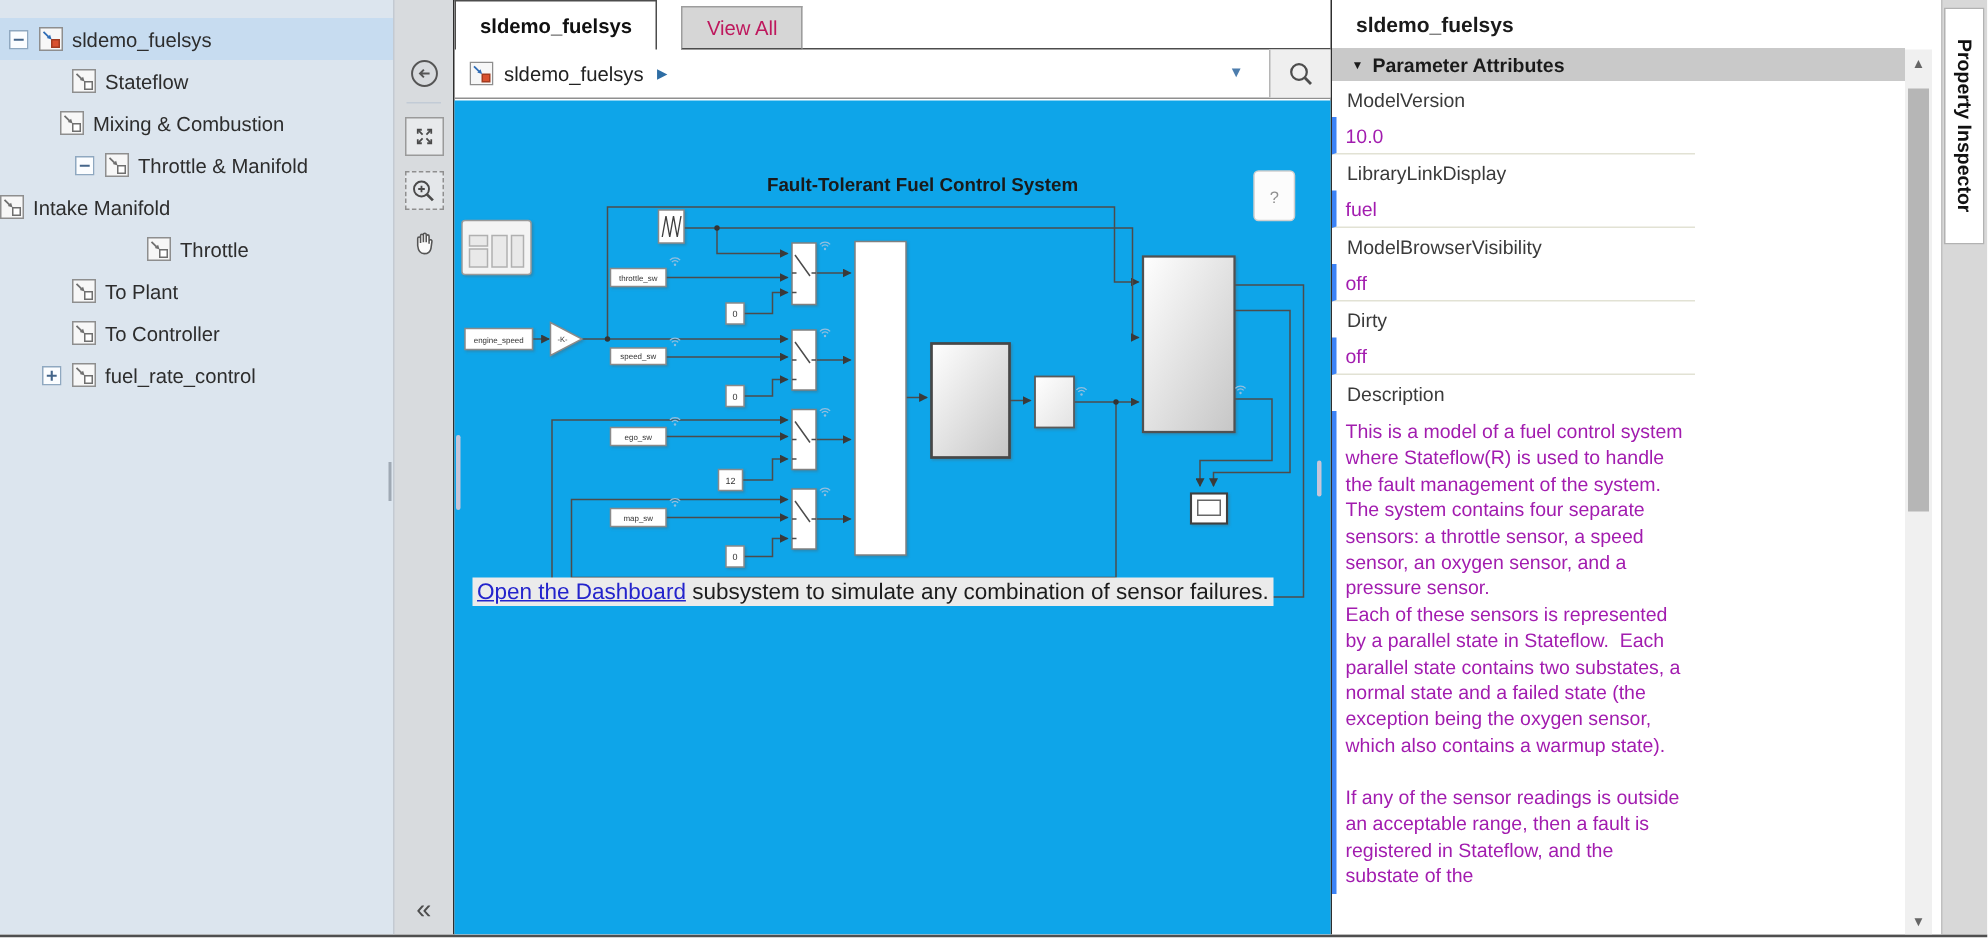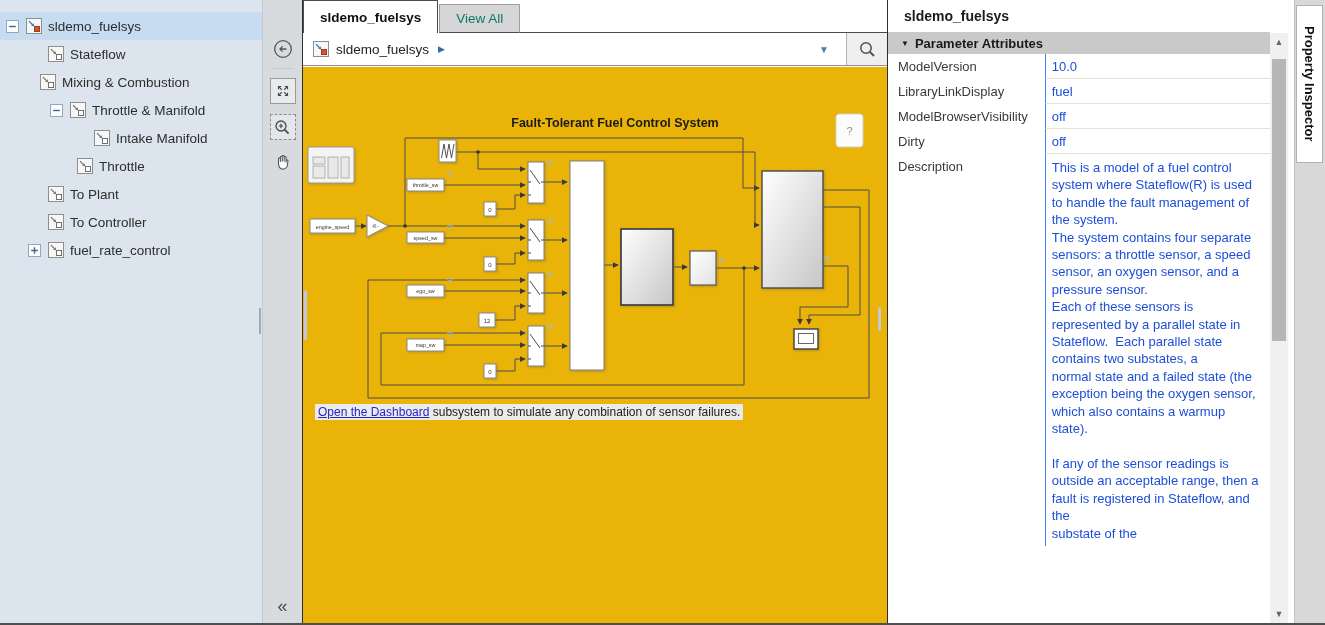--- a/index.html
+++ b/index.html
@@ -21,47 +21,47 @@
   .ic.zoomsel{border:1px dashed #8f8f8f;background:#e4e7ea;}
   .strip-divider{position:absolute;left:8px;right:8px;top:68px;border-top:1px solid #c2cbd6;}
   .collapse-btn{position:absolute;bottom:6px;left:0;width:100%;text-align:center;font-size:18px;color:#4d4d4d;cursor:pointer;}
 
   
   .canvas{position:absolute;left:302px;top:0;width:586px;height:100%;background:#fff;
           border-left:1px solid #2e2e2e;border-right:1px solid #2e2e2e;box-sizing:border-box;}
   .tabrow{height:33px;display:flex;}
   .tab{box-sizing:border-box;padding:0 16px;display:flex;align-items:center;font-size:13.5px;cursor:pointer;}
   .tab.active{border:1px solid #4c4c4c;border-bottom:none;font-weight:bold;background:#fff;color:#101010;}
-  .tab.inactive{margin-top:4px;margin-left:1px;background:#d6d6d6;border:1px solid #9d9d9d;border-bottom:1px solid #4c4c4c;color:#0f766e;}
+  .tab.inactive{margin-top:4px;margin-left:16px;background:#d6d6d6;border:1px solid #9d9d9d;border-bottom:1px solid #4c4c4c;color:#be185d;}
   .tabfill{flex:1;border-bottom:1px solid #4c4c4c;}
   .crumbs{height:33px;border-bottom:1px solid #8f8f8f;display:flex;align-items:center;padding-left:10px;box-sizing:border-box;position:relative;}
   .crumb-icon{width:16px;height:16px;color:#6f6f6f;}
   .crumb-label{margin-left:7px;font-size:13.5px;color:#222;}
   .crumb-arrow{margin-left:9px;font-size:9px;color:#2e6da4;}
   .crumb-caret{position:absolute;right:58px;top:50%;transform:translateY(-50%);font-size:10px;color:#4d7dad;cursor:pointer;}
   .searchbox{position:absolute;right:0;top:0;width:40px;height:100%;border-left:1px solid #b5b5b5;background:#efefef;
              display:flex;align-items:center;justify-content:center;cursor:pointer;}
-  .draw{position:absolute;left:0;top:67px;right:0;bottom:0;background:#eab308;}
+  .draw{position:absolute;left:0;top:67px;right:0;bottom:0;background:#0ea5e9;}
   svg.diagram{position:absolute;left:0;top:0;}
   .elev{position:absolute;background:#c6c6da;border-radius:2px;}
-  .annot{position:absolute;left:12px;top:337px;font-size:12px;color:#1c1c1c;background:#ebebeb;padding:1px 3px;white-space:nowrap;}
+  .annot{position:absolute;left:12px;top:318px;font-size:15px;color:#1c1c1c;background:#ebebeb;padding:1px 3px;white-space:nowrap;}
   .annot .lnk{color:#2424cc;text-decoration:underline;cursor:pointer;}
   .shadow{filter:drop-shadow(1.2px 1.5px 0.8px rgba(90,90,90,.35));}
 
   
   .pi{position:absolute;left:888px;top:0;width:406px;height:100%;background:#fff;}
   .pi-title{height:32px;display:flex;align-items:center;padding-left:16px;font-size:14px;font-weight:bold;color:#1a1a1a;}
   .pi-section{position:absolute;left:0;top:32px;width:382px;height:22px;background:#c9c9c9;display:flex;align-items:center;
               font-weight:bold;font-size:13px;color:#1a1a1a;box-sizing:border-box;padding-left:13px;cursor:pointer;}
   .pi-section .car{font-size:8px;margin-right:6px;}
   .pi-table{position:absolute;left:0;top:54px;width:382px;}
-  .pi-row{display:flex;}
+  .pi-row{display:flex;flex-direction:column;}
   .pi-label{width:168px;box-sizing:border-box;padding:5px 4px 4px 10px;font-size:13px;color:#3a3a3a;}
-  .pi-value{width:242px;box-sizing:border-box;border-left:1px solid #3b82f6;border-bottom:1px solid #e2e2d4;
-            padding:5px 6px 4px 6px;font-size:13px;color:#1d4ed8;}
+  .pi-value{width:242px;box-sizing:border-box;border-left:3px solid #3b82f6;border-bottom:1px solid #e2e2d4;
+            padding:5px 6px 4px 6px;font-size:13px;color:#a21caf;}
   .pi-value.desc{white-space:pre-wrap;line-height:17.4px;border-bottom:none;}
   .pi-scroll{position:absolute;left:382px;top:33px;bottom:0;width:18px;background:#f0f0f0;}
   .pi-thumb{position:absolute;left:2px;top:26px;width:14px;height:282px;background:#b6b6b6;cursor:pointer;}
   .pi-sarrow{position:absolute;left:0;width:100%;text-align:center;font-size:9px;color:#666;cursor:pointer;}
   .pi-sarrow.up{top:4px}.pi-sarrow.down{bottom:4px}
 
   
   .rstrip{position:absolute;left:1294px;top:0;width:31px;height:100%;background:#d8d8d8;border-left:1px solid #c0c0c0;box-sizing:border-box;}
   .vtab{position:absolute;left:1px;top:5px;width:27px;height:158px;background:#fff;border:1px solid #b2b2b2;box-sizing:border-box;
         display:flex;align-items:center;justify-content:center;writing-mode:vertical-rl;
@@ -123,27 +123,27 @@
     </div>
     <div class="trow" style="padding-left:50px">
       <svg class="exp">
           <use href="#sym-exp-minus"></use>
         </svg>
       <svg class="ticon">
           <use href="#sym-subsys"></use>
         </svg>
       <span>Throttle &amp; Manifold</span>
     </div>
-    <div class="trow" style="padding-left:94px">
+    <div class="trow" style="">
       <svg class="ticon">
           <use href="#sym-subsys"></use>
         </svg>
       <span>Intake Manifold</span>
     </div>
-    <div class="trow" style="padding-left:77px">
+    <div class="trow" style="padding-left:98px">
       <svg class="ticon">
           <use href="#sym-subsys"></use>
         </svg>
       <span>Throttle</span>
     </div>
     <div class="trow" style="padding-left:28px">
       <span class="exp spacer"></span>
       <svg class="ticon">
           <use href="#sym-subsys"></use>
         </svg>

